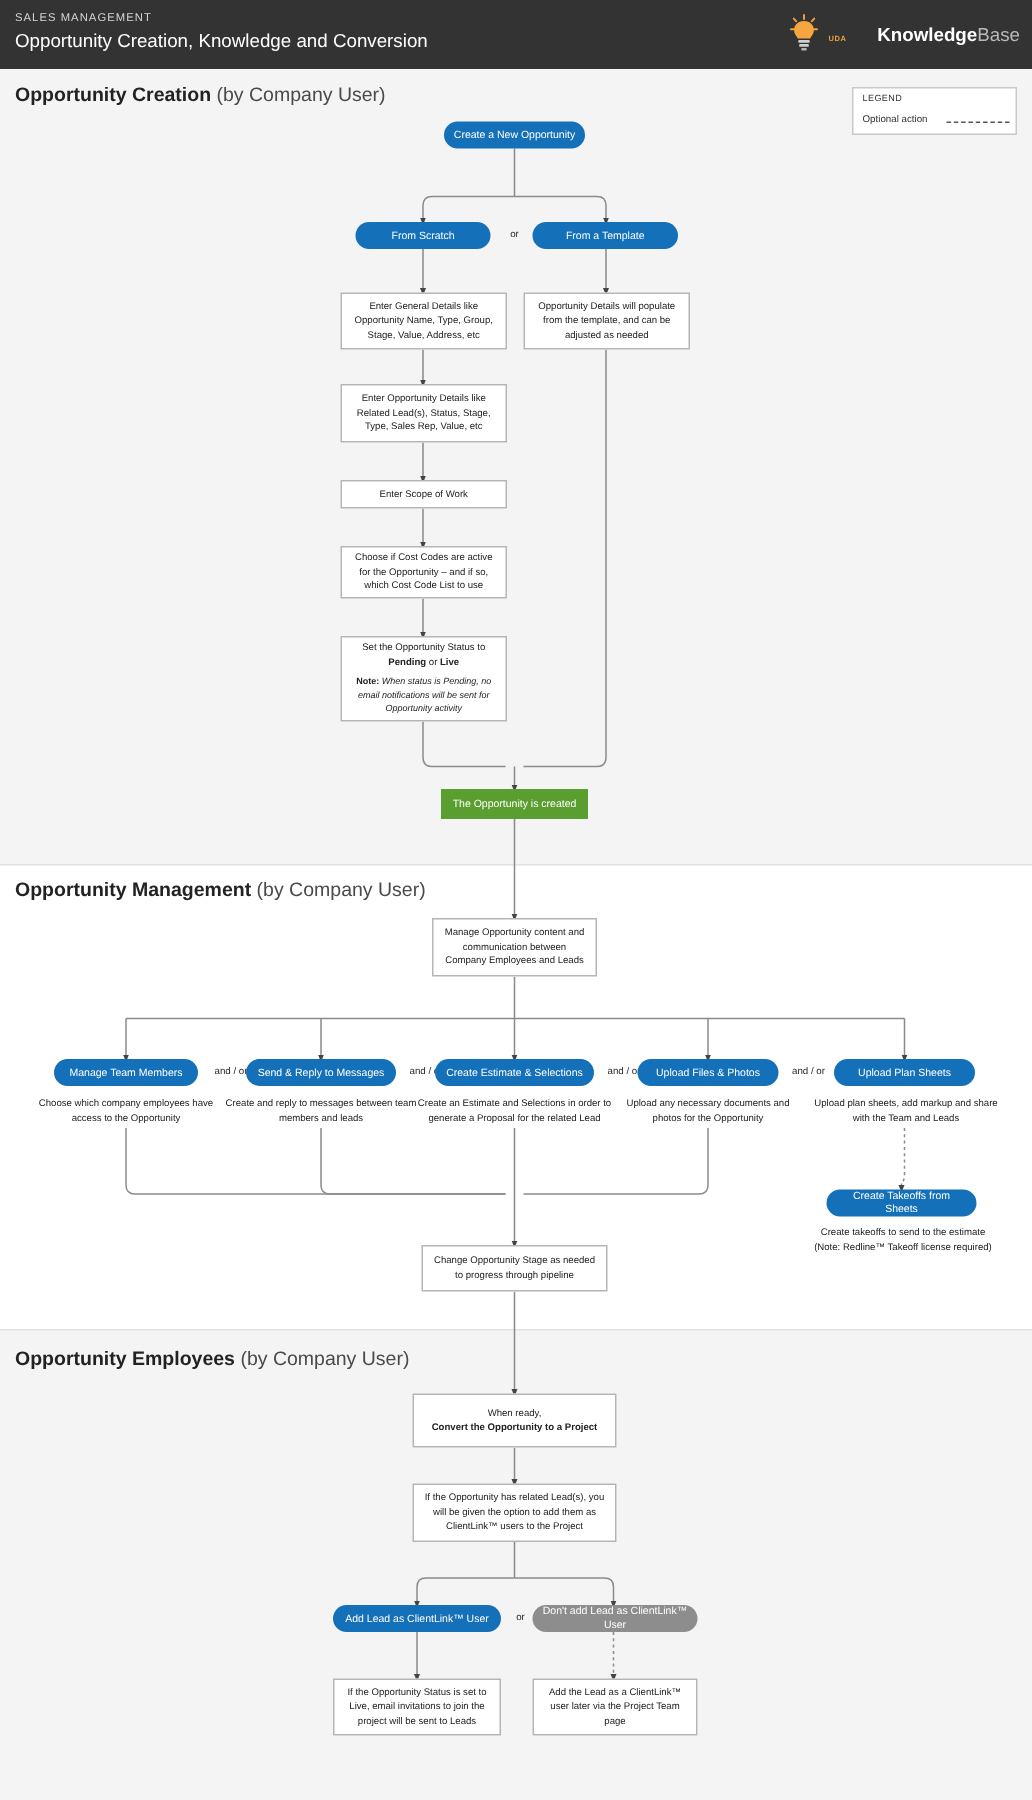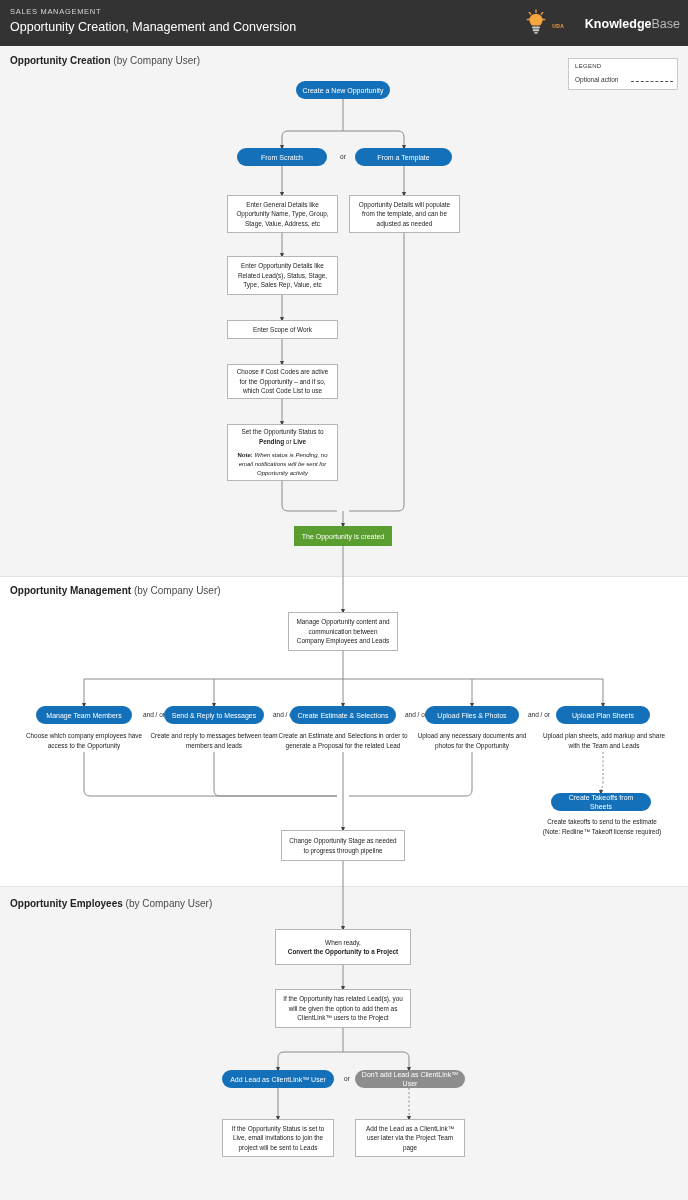--- a/index.html
+++ b/index.html
@@ -41,21 +41,21 @@
 
   
   .band { position: absolute; left: 0; width: 688px; }
   .band-1 { top: 46px; height: 530px; background: #f4f4f4; }
   .band-2 { top: 576px; height: 310px; background: #ffffff; }
   .band-3 { top: 886px; height: 314px; background: #f4f4f4; }
   .band-line { position: absolute; left: 0; width: 688px; height: 1px; background: #e2e2e2; }
 
   .section-label {
     position: absolute; left: 10px;
-    font-size: 10px; color: #222222;
+    font-size: 13px; color: #222222;
   }
   .section-label b { font-weight: bold; }
   .section-label span { color: #4a4a4a; font-weight: normal; }
 
   
   .legend {
     position: absolute; left: 568px; top: 58px; width: 110px; height: 32px;
     border: 1px solid #c9c9c9; background: #ffffff;
   }
   .legend-title { position: absolute; left: 6px; top: 4px; font-size: 6px; color: #333; letter-spacing: .3px; }
@@ -102,21 +102,21 @@
 <div class="page">
 
   <div class="band band-1"></div>
   <div class="band band-2"></div>
   <div class="band band-3"></div>
   <div class="band-line" style="top:576px"></div>
   <div class="band-line" style="top:886px"></div>
 
   <div class="header">
     <div class="header-kicker">SALES MANAGEMENT</div>
-    <div class="header-title">Opportunity Creation, Management and Conversion</div>
+    <div class="header-title">Opportunity Creation, Knowledge and Conversion</div>
     <div class="logo">
       <span class="bulb">
         <svg width="20" height="26" viewBox="0 0 20 26">
           <g stroke="#f2a03c" stroke-width="1.3" stroke-linecap="round">
             <line x1="10" y1="1" x2="10" y2="3.6"></line>
             <line x1="3.2" y1="3.4" x2="4.8" y2="5.2"></line>
             <line x1="16.8" y1="3.4" x2="15.2" y2="5.2"></line>
             <line x1="1.3" y1="10.5" x2="3.6" y2="10.5"></line>
             <line x1="18.7" y1="10.5" x2="16.4" y2="10.5"></line>
           </g>

